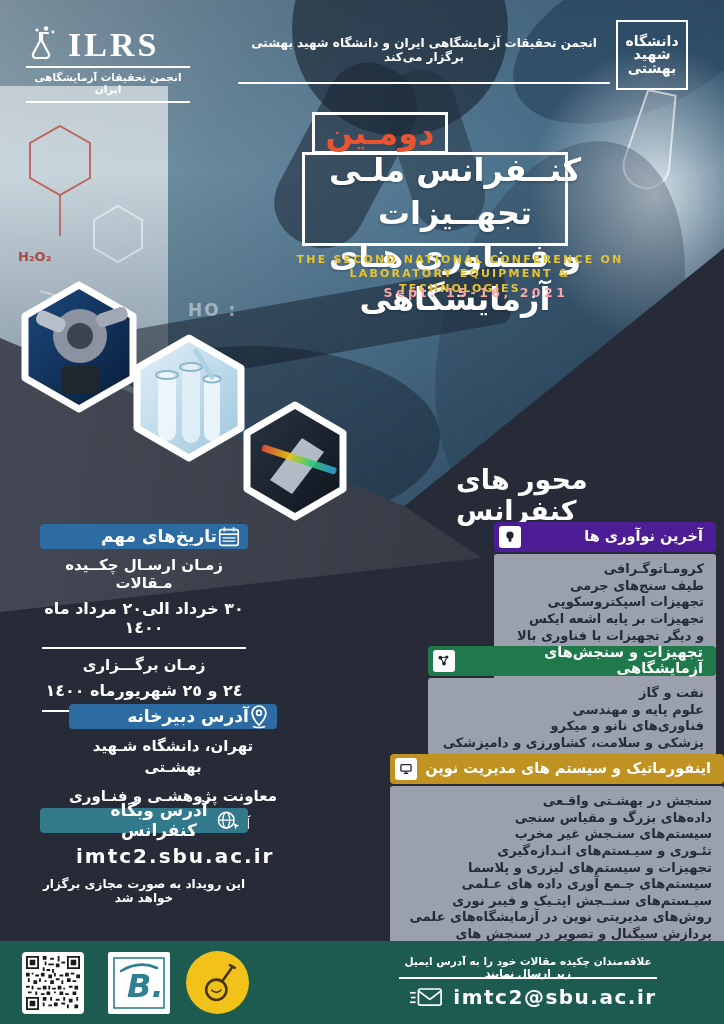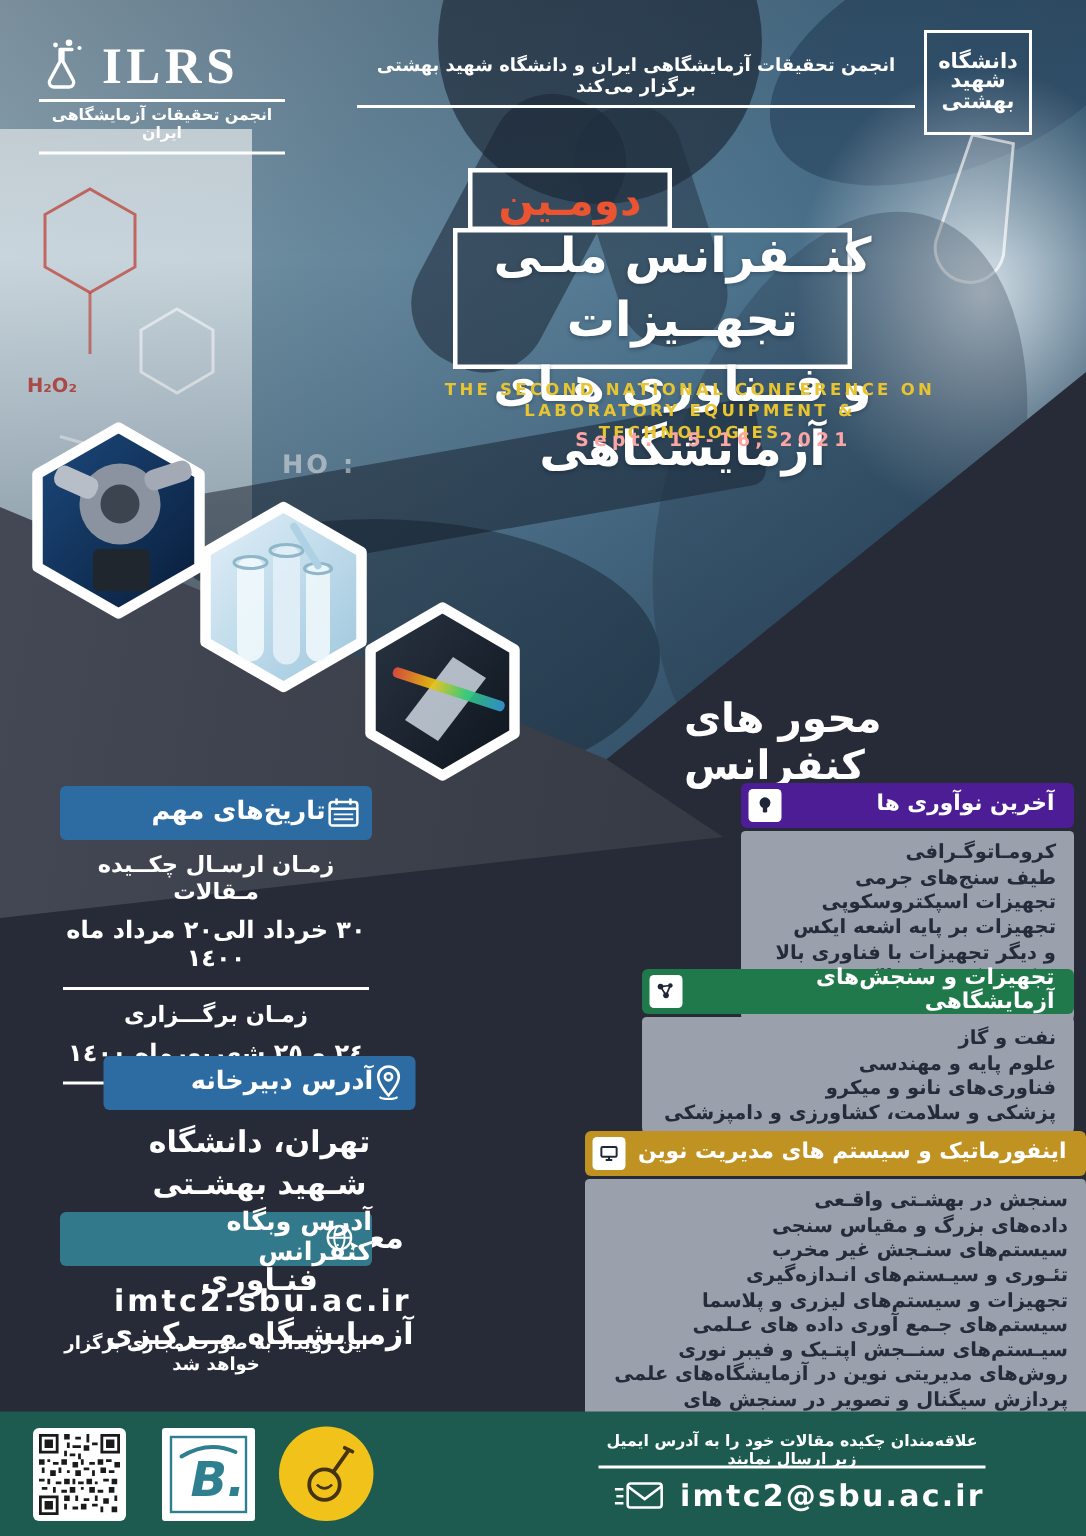--- a/index.html
+++ b/index.html
@@ -25,28 +25,28 @@
   .hex2{left:130px;top:333px;}
   .hex3{left:240px;top:400px;}
 
   
   .ilrs{position:absolute;left:26px;top:26px;width:164px;z-index:4;color:#fff;}
   .ilrs-row{display:flex;align-items:center;gap:6px;}
   .ilrs-acronym{font-family:"Liberation Serif","DejaVu Serif",serif;font-size:34px;font-weight:bold;letter-spacing:3px;color:#fff;}
   .ilrs-line{height:2px;background:#fff;margin-top:2px;}
   .ilrs-sub{direction:rtl;text-align:center;font-size:10.5px;font-weight:bold;color:#fff;padding:3px 0 4px;}
   .org-note{position:absolute;left:238px;top:36px;width:372px;z-index:4;direction:rtl;text-align:center;
-    color:#fff;font-size:12px;font-weight:bold;padding-bottom:6px;border-bottom:2px solid #fff;}
+    color:#fff;font-size:12px;font-weight:bold;padding-bottom:18px;border-bottom:2px solid #fff;}
   .sbu-logo{position:absolute;left:616px;top:20px;width:72px;height:70px;z-index:4;border:2.5px solid #fff;
     display:flex;flex-direction:column;align-items:center;justify-content:center;color:#fff;font-weight:bold;line-height:.95;}
   .sbu-logo span{font-size:14px;}
 
   
   .ordinal-box{position:absolute;left:312px;top:112px;width:136px;height:42px;z-index:4;border:3px solid #fff;
-    display:flex;align-items:center;justify-content:center;color:#ea5430;font-size:28px;font-weight:800;direction:rtl;}
+    display:flex;align-items:center;justify-content:center;color:#ea5430;font-size:32px;font-weight:800;direction:rtl;}
   .title-frame{position:absolute;left:302px;top:152px;width:266px;height:94px;z-index:4;border:3px solid #fff;}
   .fa-title{position:absolute;left:270px;top:149px;width:370px;z-index:5;direction:rtl;text-align:center;
     color:#fff;font-weight:800;font-size:32px;line-height:1.34;text-shadow:0 1px 3px rgba(10,20,35,.35);}
   .en-sub{position:absolute;left:296px;top:253px;width:328px;z-index:5;text-align:center;color:#e8c431;
     font-size:11px;font-weight:bold;letter-spacing:2.2px;line-height:1.3;}
   .en-date{position:absolute;left:312px;top:285px;width:328px;z-index:5;text-align:center;color:#fca5a5;
     font-size:12.5px;font-weight:bold;letter-spacing:3.5px;}
 
   
   .section-title{position:absolute;right:8px;top:464px;width:260px;z-index:4;direction:rtl;text-align:left;
@@ -63,31 +63,31 @@
   .topic-head .t{flex:1;direction:rtl;text-align:right;color:#fff;font-weight:bold;font-size:14.5px;padding:0 8px 2px 4px;}
   .topic-body{background:#9aa0ac;border-radius:3px 3px 11px 11px;margin-top:2px;padding:7px 12px 10px 10px;}
   .topic-body ul{margin:0;padding:0;list-style:none;direction:rtl;}
   .topic-body li{text-align:right;color:#242b3b;font-size:13px;font-weight:600;line-height:1.28;}
 
   
   .side-box{position:absolute;left:40px;width:208px;z-index:4;}
   .sb-dates{top:524px;}
   .sb-sec{top:704px;margin-left:29px;}
   .sb-web{top:808px;}
-  .side-head{position:relative;height:36px;border-radius:4px;display:flex;align-items:center;justify-content:center;}
+  .side-head{position:relative;height:25px;border-radius:4px;display:flex;align-items:center;justify-content:center;text-align:center;}
   .sh-blue{background:#2d6ca3;}
   .sh-teal{background:#33798c;}
   .side-head .t{direction:rtl;color:#fff;font-size:17px;font-weight:800;padding-left:30px;padding-bottom:2px;}
   .side-head .sicon{position:absolute;right:7px;top:50%;transform:translateY(-50%);display:flex;}
   .side-body{direction:rtl;text-align:center;color:#fff;font-weight:bold;}
   .side-body p{margin:7px 0 0;}
   .lbl{font-size:15px;}
   .val{font-size:16px;letter-spacing:.5px;}
   .rule{height:2px;background:#fff;margin:10px 2px 0;}
-  .sec-line{font-size:20px;line-height:1.42;}
+  .sec-line{font-size:15px;line-height:1.42;}
   .web-url{direction:ltr;text-align:center;color:#fff;font-weight:800;font-size:20px;letter-spacing:2px;margin-top:11px;margin-left:36px;}
   .web-note{direction:rtl;text-align:center;color:#fff;font-weight:bold;font-size:12px;margin:9px -12px 0;}
 
   
   .footer{position:absolute;left:0;top:941px;width:724px;height:83px;background:#1d5b50;z-index:6;}
   .qr{position:absolute;left:22px;top:11px;width:62px;height:62px;background:#fff;border-radius:4px;padding:4px;}
   .blogo{position:absolute;left:108px;top:11px;width:62px;height:62px;background:#fff;border-radius:2px;display:flex;align-items:center;justify-content:center;}
   .ycircle{position:absolute;left:186px;top:10px;width:63px;height:63px;border-radius:50%;background:#f1c219;display:flex;align-items:center;justify-content:center;}
   .cta{position:absolute;left:403px;top:14px;width:250px;direction:rtl;text-align:center;color:#fff;font-size:10.5px;font-weight:bold;}
   .cta-line{position:absolute;left:399px;top:36px;width:258px;height:2px;background:#fff;}

